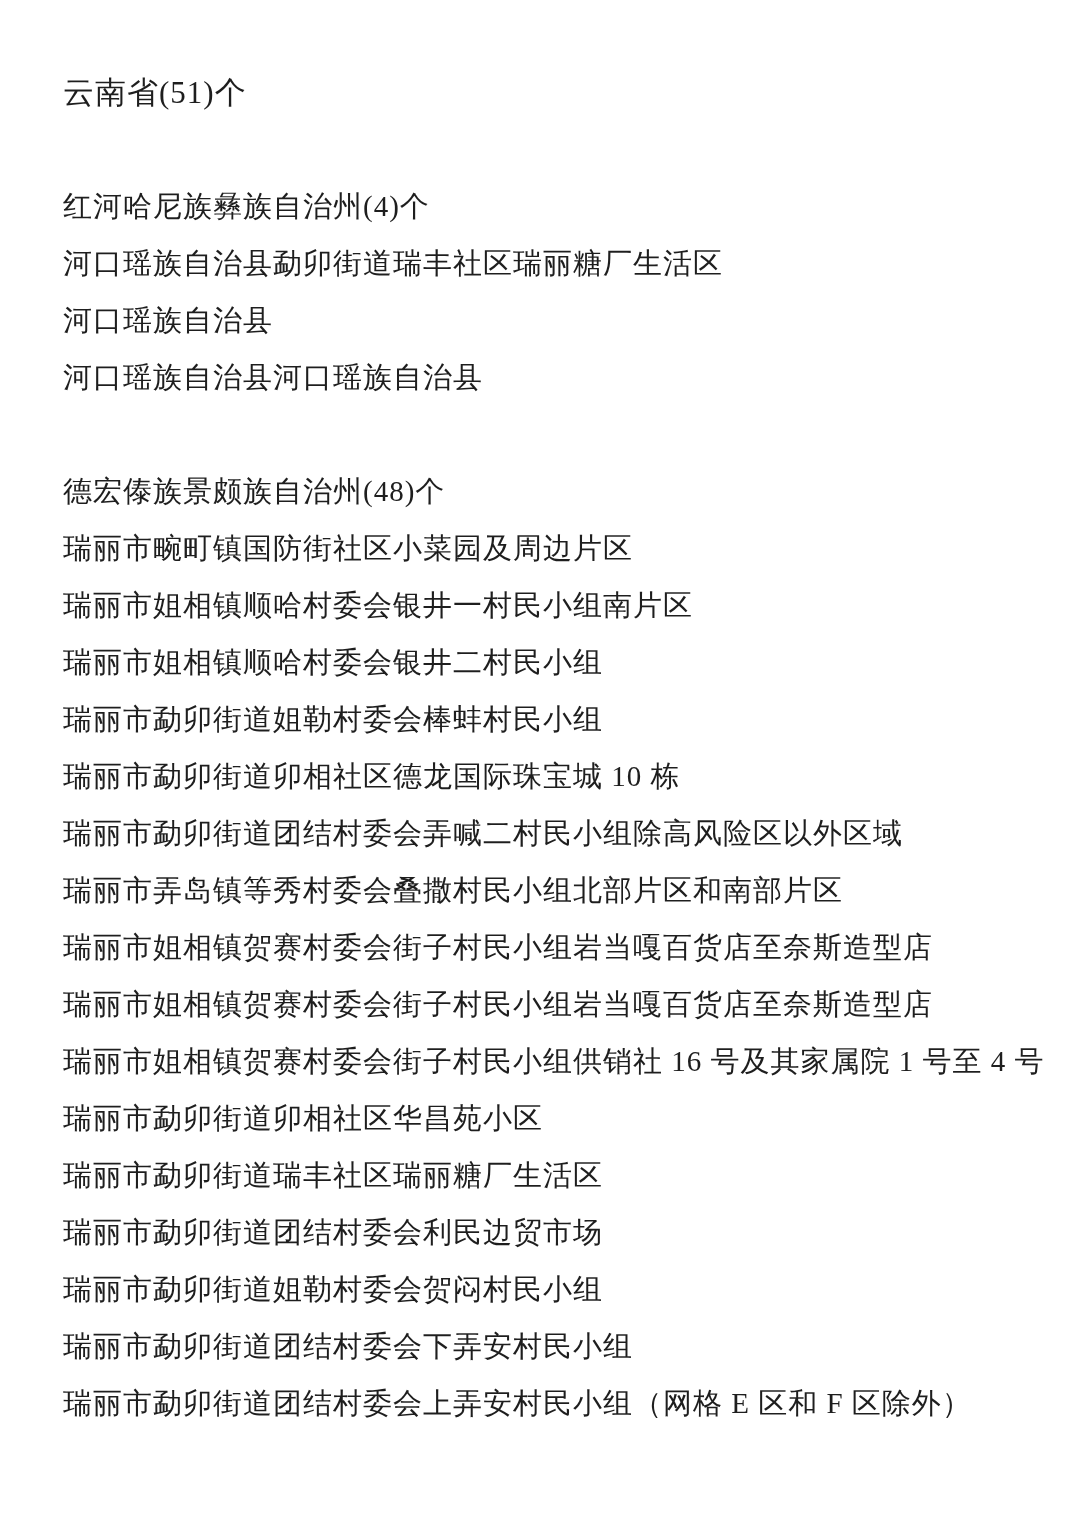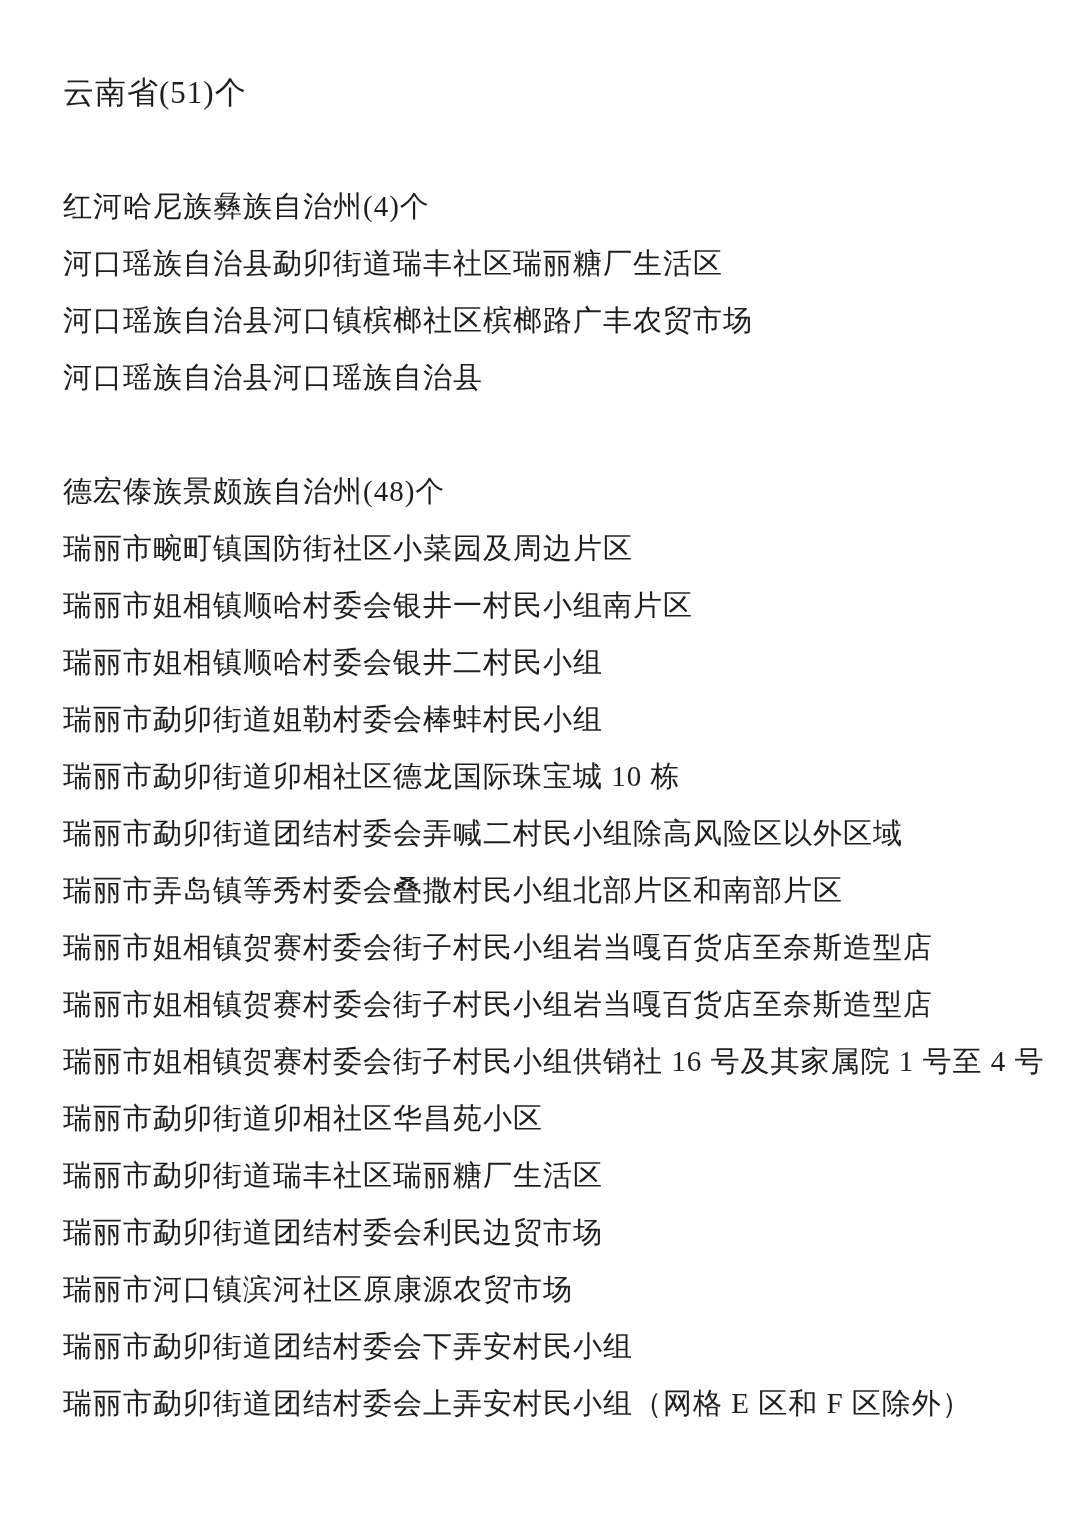--- a/index.html
+++ b/index.html
@@ -43,21 +43,20 @@
   <div class="spacer"></div>
   <div id="sections-container">
       <div>
         <div class="line">红河哈尼族彝族自治州(4)个</div>
         <div class="line">
           <span class="county">河口瑶族自治县</span>
           <span>勐卯街道瑞丰社区瑞丽糖厂生活区</span>
         </div>
         <div class="line">
           <span class="county">河口瑶族自治县</span>
-          <span>河口镇槟榔社区槟榔路广丰农贸市场</span>
         </div>
         <div class="line">
           <span class="county">河口瑶族自治县</span>
           <span>河口瑶族自治县</span>
         </div>
       </div>
       <div class="spacer"></div>
       <div>
         <div class="line">德宏傣族景颇族自治州(48)个</div>
         <div class="line">
@@ -107,21 +106,21 @@
         <div class="line">
           <span class="county">瑞丽市</span>
           <span>勐卯街道瑞丰社区瑞丽糖厂生活区</span>
         </div>
         <div class="line">
           <span class="county">瑞丽市</span>
           <span>勐卯街道团结村委会利民边贸市场</span>
         </div>
         <div class="line">
           <span class="county">瑞丽市</span>
-          <span>河口镇滨河社区原康源农贸市场</span>
+          <span>勐卯街道姐勒村委会贺闷村民小组</span>
         </div>
         <div class="line">
           <span class="county">瑞丽市</span>
           <span>勐卯街道团结村委会下弄安村民小组</span>
         </div>
         <div class="line">
           <span class="county">瑞丽市</span>
           <span>勐卯街道团结村委会上弄安村民小组（网格 E 区和 F 区除外）</span>
         </div>
       </div>

